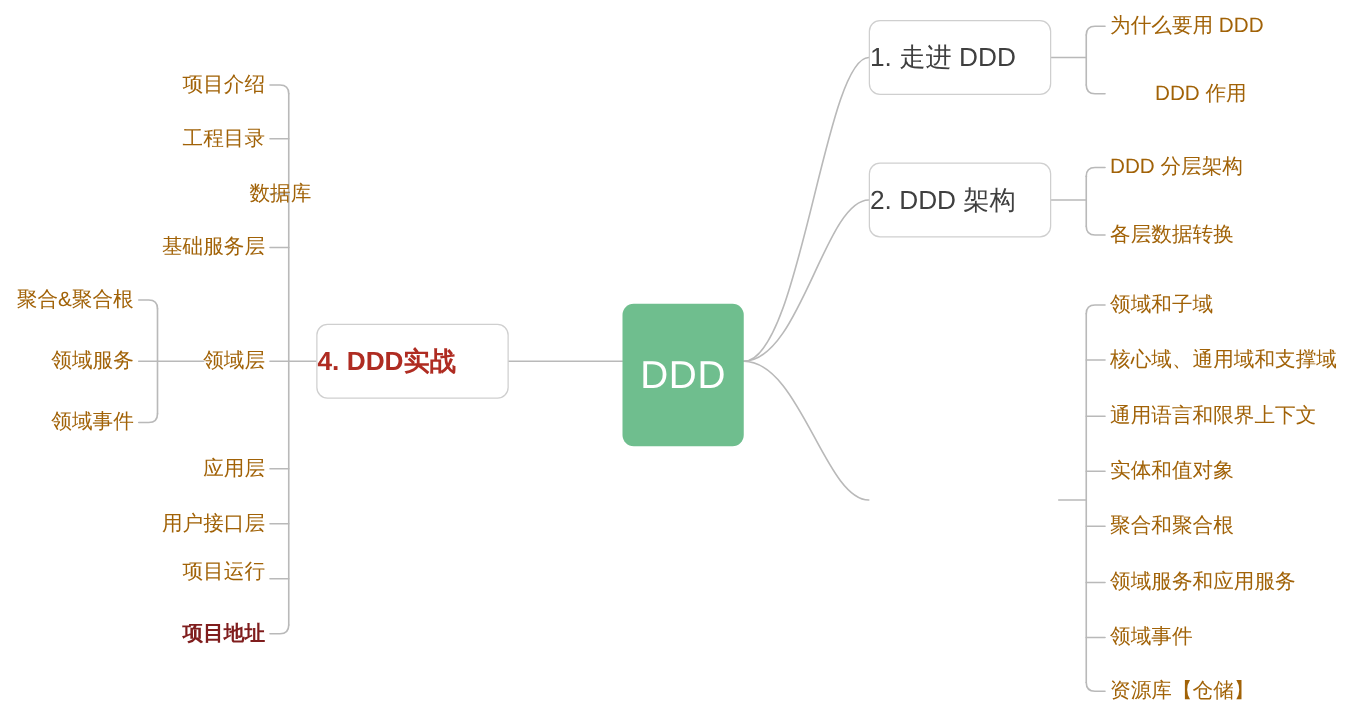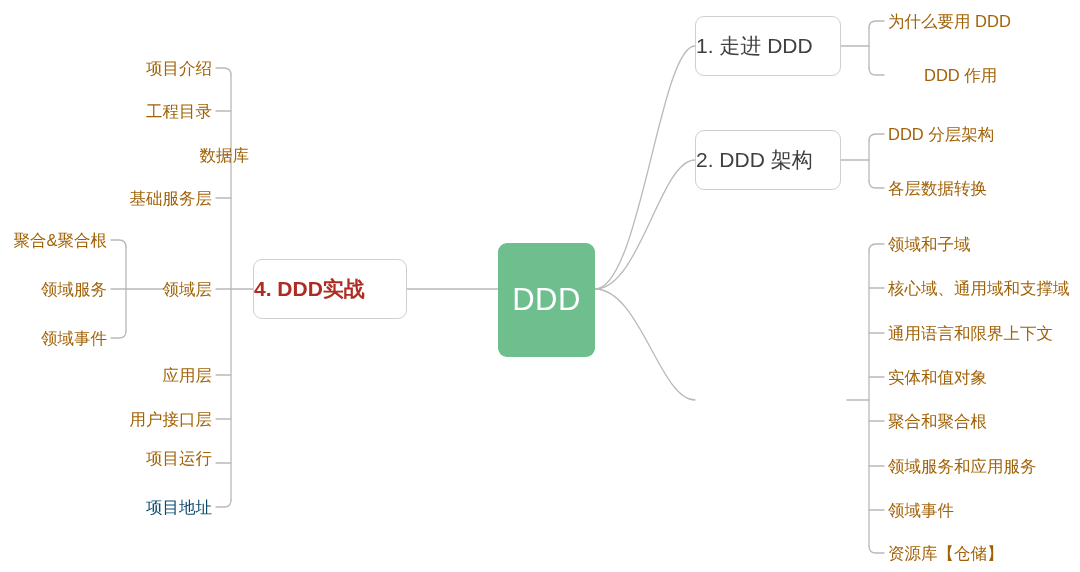--- a/index.html
+++ b/index.html
@@ -32,21 +32,21 @@
   .b1{left:695px;top:16px;width:146px;}
   .b2{left:695px;top:130px;width:146px;}
   .b3{left:695px;top:370px;width:152px;}
   .b4{left:253px;top:259px;width:154px;}
 
   
   .leaf{
     font-size:16.5px;color:#a16207;line-height:1;
     transform:translateY(-50%);
   }
-  .leaf.red{color:#0c4a6e;font-weight:400;}
+  .leaf.red{color:#7f1d1d;font-weight:700;}
   .leaf.right{text-align:left;}
   .leaf.left{text-align:right;transform:translate(-100%,-50%);}
 </style>
 </head>
 <body>
 
 <div id="canvas">
 
   <svg class="links" viewBox="0 0 1080 572" xmlns="http://www.w3.org/2000/svg">
     <g fill="none" stroke="#b9b9b9" stroke-width="1.3" stroke-linecap="round">

